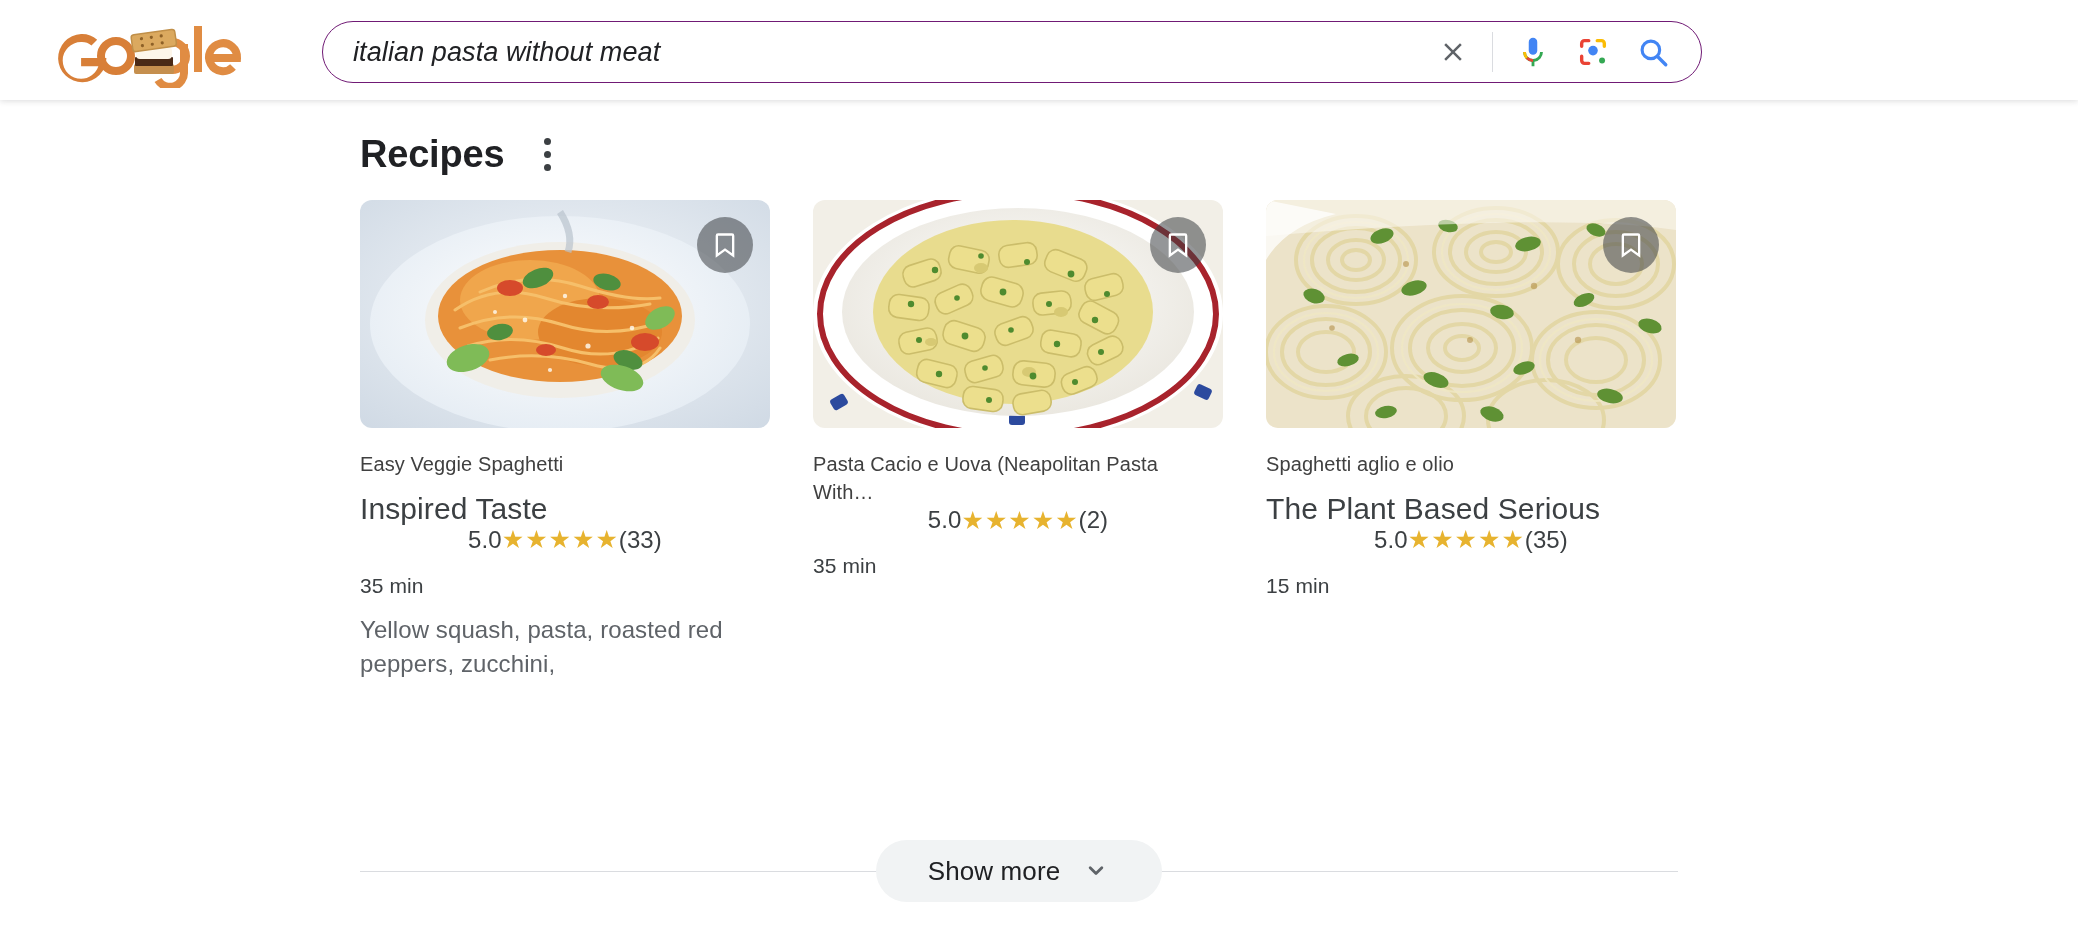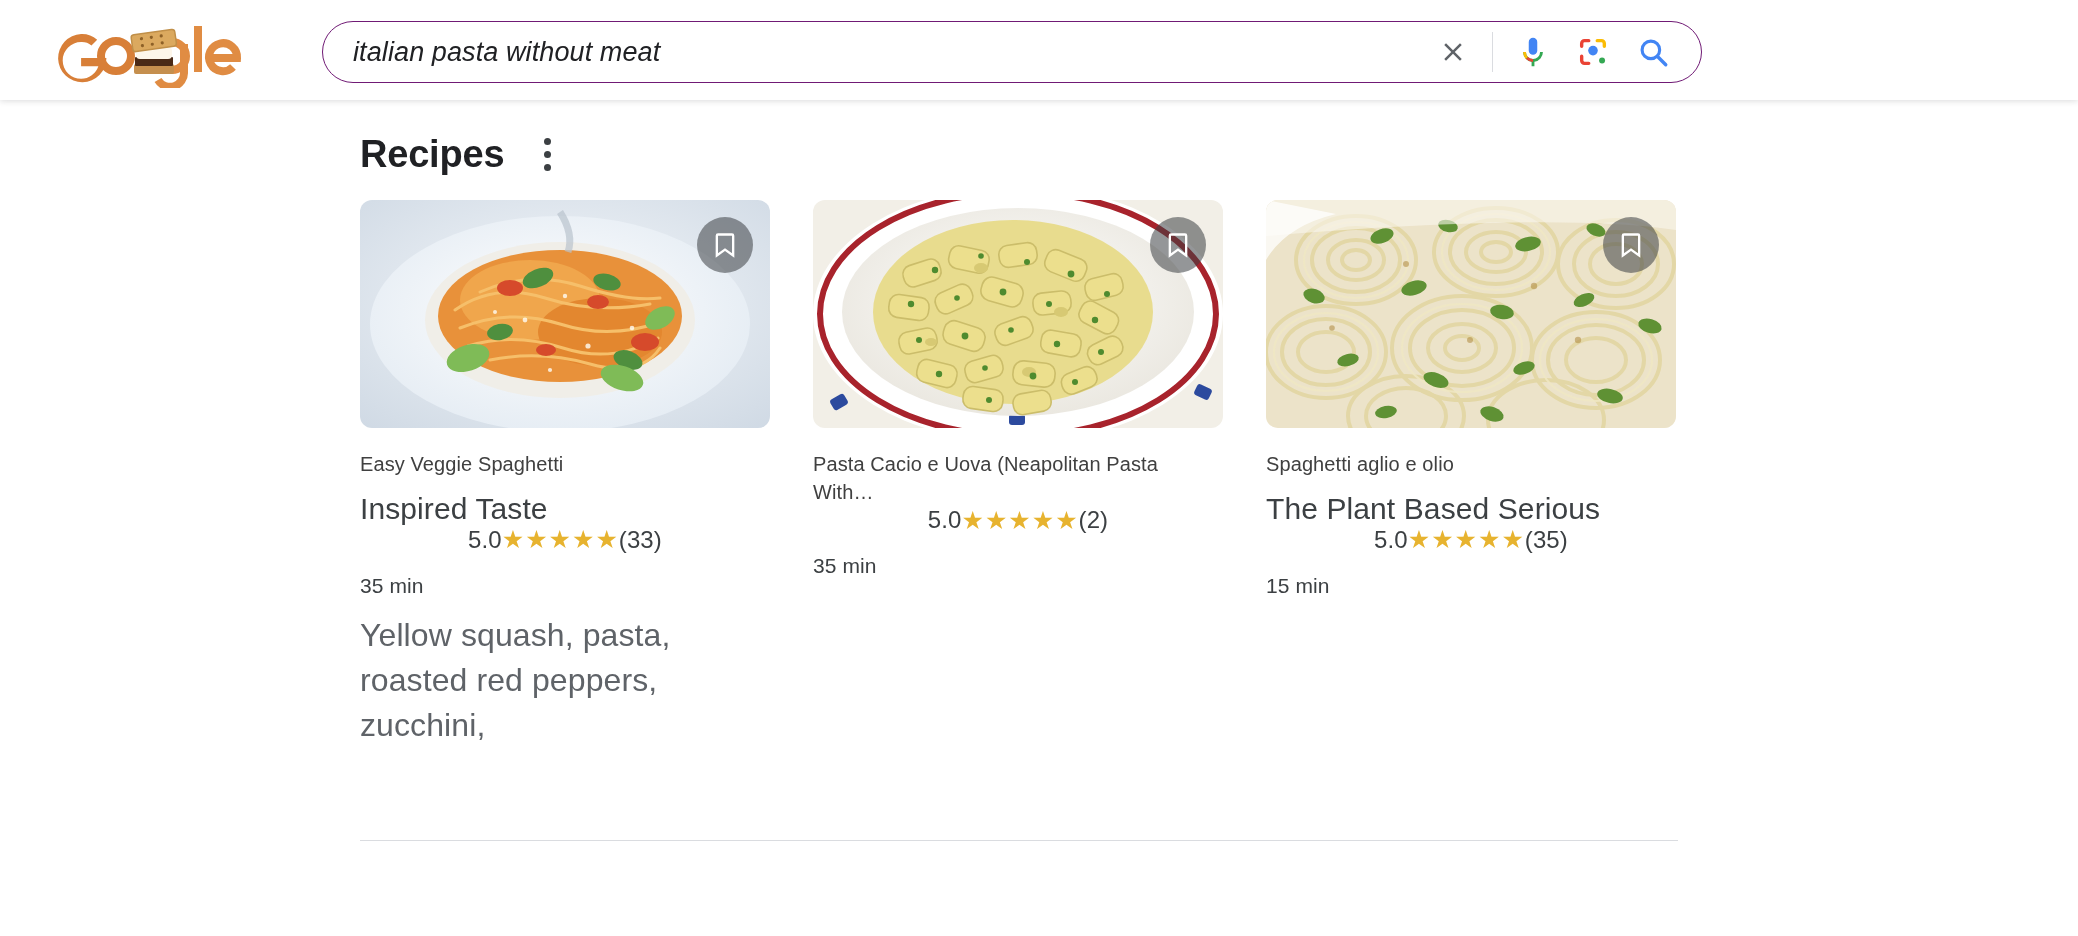--- a/index.html
+++ b/index.html
@@ -185,21 +185,21 @@
     line-height: 1;
   }
   .card-time {
     margin-top: 20px;
     font-size: 21px;
     color: #3c4043;
     letter-spacing: 0.1px;
   }
   .card-ingredients {
     margin-top: 15px;
-    font-size: 32px;
+    font-size: 24px;
     color: #5f6368;
     line-height: 1.42;
     letter-spacing: 0.1px;
     max-width: 400px;
   }
 
   
   .showmore-wrap {
     position: absolute;
     left: 360px;
@@ -578,15 +578,23 @@
           <span>(35)</span>
         </div>
         <div class="card-time">15 min</div>
       </div>
 
     </div>
   </div>
 
   <div class="showmore-wrap">
     <div class="rule"></div>
+    <button class="showmore-btn">
+      <span class="showmore-label">Show more</span>
+      <span>
+        <svg width="28" height="28" viewBox="0 0 24 24" aria-hidden="true">
+          <path d="M7 10l5 5 5-5" fill="none" stroke="#5f6368" stroke-width="2.4" stroke-linecap="round" stroke-linejoin="round"></path>
+        </svg>
+      </span>
+    </button>
   </div>
 
 </div>
 
 </body></html>

